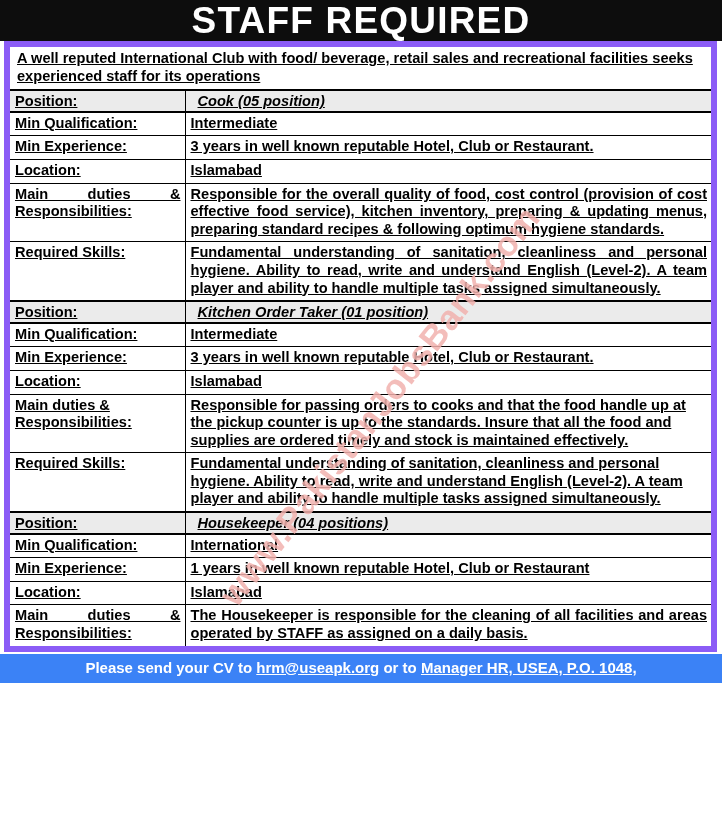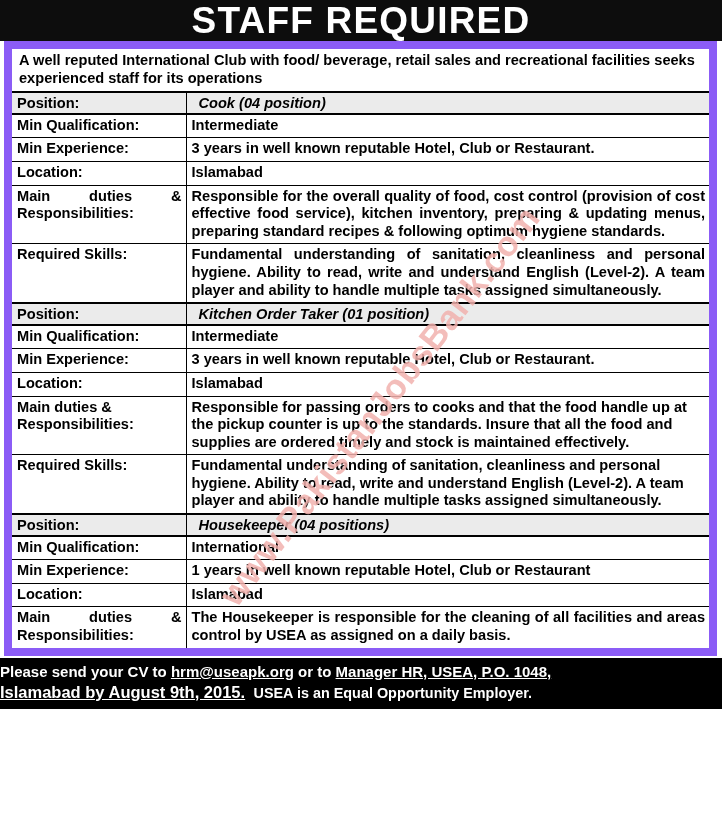--- a/index.html
+++ b/index.html
@@ -45,21 +45,22 @@
 
   
   .table-wrap {
     padding: 0 5px 0 4px;
     box-sizing: border-box;
   }
   table.ad {
     width: 100%;
     border-collapse: collapse;
     table-layout: fixed;
-    border: 8px solid #8b5cf6;
+    border: 6px solid #8b5cf6;
+    text-decoration: underline;
   }
   table.ad td {
     border: 1px solid #000;
     padding: 2px 4px 3px 5px;
     font-size: 14.6px;
     font-weight: bold;
     line-height: 17.6px;
     vertical-align: top;
     background: #ffffff;
   }
@@ -107,23 +108,23 @@
 
   
   td.vmid { vertical-align: middle; }
   td.vbot { vertical-align: bottom; }
 
   .just { text-align: justify; text-align-last: left; }
   .left { text-align: left; }
 
   
   .footer {
-    background: #000000;
+    background: #3b82f6;
     color: #ffffff;
-    text-align: left;
+    text-align: center;
     padding: 4px 0 5px 0;
     margin-top: 2px;
     box-sizing: border-box;
   }
   .footer-line {
     font-weight: bold;
     white-space: nowrap;
   }
   .footer-line-1 { font-size: 15px; line-height: 20px; }
   .footer-line-2 { font-size: 15px; line-height: 21px; }
@@ -167,21 +168,21 @@
         <col>
       </colgroup>
       <tbody>
 
         <tr>
           <td class="intro-cell" colspan="2">A well reputed International Club with food/ beverage, retail sales and recreational facilities seeks experienced staff for its operations</td>
         </tr>
 
         <tr class="position-row">
           <td class="position-label">Position:</td>
-          <td class="position-value">Cook (04 position)</td>
+          <td class="position-value">Cook (05 position)</td>
         </tr>
         <tr>
           <td class="lbl">Min Qualification:</td>
           <td class="val">Intermediate</td>
         </tr>
         <tr>
           <td class="lbl vbot">Min Experience:</td>
           <td class="val just">3 years in well known reputable Hotel, Club or Restaurant.</td>
         </tr>
         <tr>
@@ -242,25 +243,24 @@
         </tr>
         <tr>
           <td class="lbl">Location:</td>
           <td class="val">Islamabad</td>
         </tr>
         <tr>
           <td class="lbl vmid lbl-justify">
             <span class="nowrapline">Main duties &amp;</span>
             <span class="nowrapline">Responsibilities:</span>
           </td>
-          <td class="val just">The Housekeeper is responsible for the cleaning of all facilities and areas control by USEA as assigned on a daily basis.</td>
+          <td class="val just">The Housekeeper is responsible for the cleaning of all facilities and areas operated by STAFF as assigned on a daily basis.</td>
         </tr>
 
       </tbody>
     </table>
   </div>
 
   <div class="footer">
     <div class="footer-line footer-line-1"><span>Please send your CV to </span><span class="u">hrm@useapk.org</span><span> or to </span><span class="u">Manager HR, USEA, P.O. 1048,</span></div>
-    <div class="footer-line footer-line-2"><span class="u big">Islamabad by August 9th, 2015.</span>&nbsp; <span class="small">USEA is an Equal Opportunity Employer.</span></div>
   </div>
 
 </div>
 
 </body></html>

